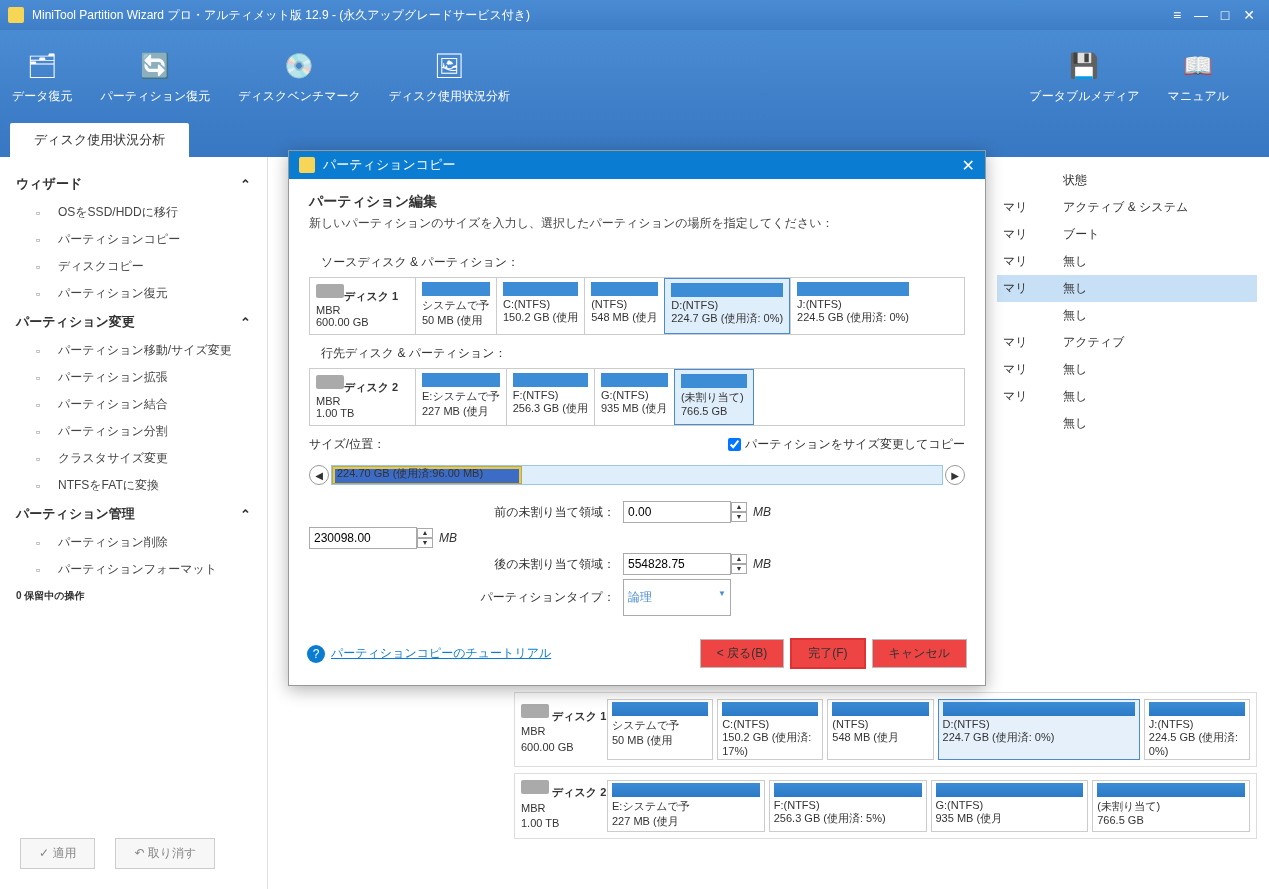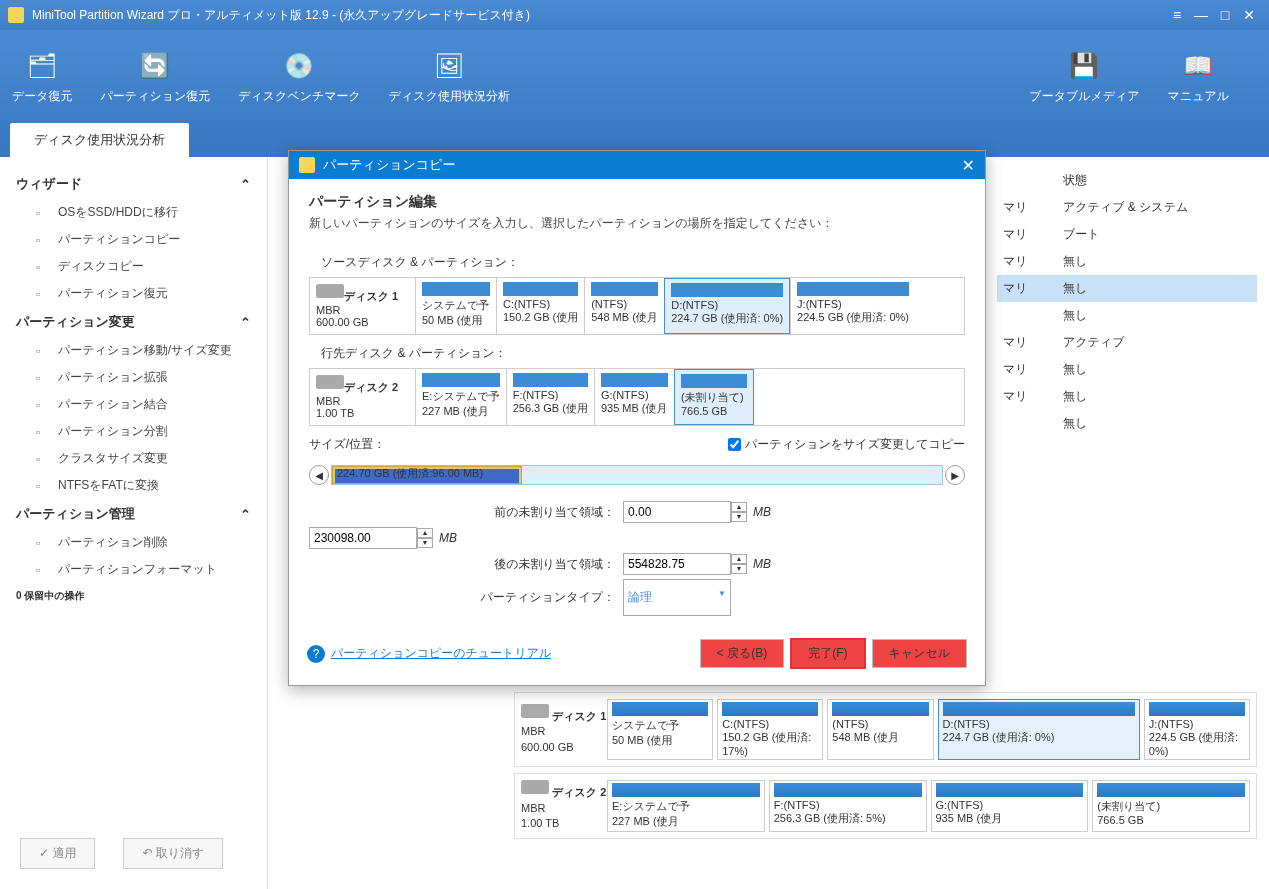--- a/index.html
+++ b/index.html
@@ -22,21 +22,21 @@
 .tabstrip { height: 32px; background: linear-gradient(#3c7bc5, #3878c2); display: flex; align-items: flex-end; padding-left: 10px; }
 .tab { background: #fff; padding: 8px 24px; font-size: 13px; border-radius: 2px 2px 0 0; }
 
 
 .main { display: flex; height: calc(100% - 157px); }
 .sidebar { width: 268px; border-right: 1px solid #e0e0e0; padding: 12px 8px; overflow: auto; }
 .sidehdr { font-size: 13px; font-weight: bold; padding: 6px 8px; display: flex; justify-content: space-between; align-items: center; cursor: pointer; }
 .sideitem { display: flex; align-items: center; padding: 5px 8px 5px 28px; font-size: 12px; cursor: pointer; color: #444; }
 .sideitem .sicon { width: 16px; margin-right: 6px; color: #888; }
 .pending { font-size: 10px; font-weight: bold; padding: 6px 8px; }
-.botbtns { position: absolute; bottom: 20px; left: 20px; display: flex; gap: 28px; }
+.botbtns { position: absolute; bottom: 20px; left: 20px; display: flex; gap: 20px; }
 .botbtn { padding: 6px 18px; border: 1px solid #ccc; background: #f7f7f7; font-size: 12px; cursor: pointer; color: #888; }
 
 
 .content { flex: 1; padding: 10px 12px; position: relative; }
 
 
 .diskmap { border: 1px solid #ddd; margin: 6px 0; padding: 6px; display: flex; align-items: center; }
 .diskinfo { width: 86px; font-size: 11px; line-height: 1.4; }
 .diskicon { width: 28px; height: 14px; background: #aaa; border-radius: 2px; margin-bottom: 2px; display:inline-block; }
 .parts { display: flex; flex: 1; gap: 4px; }

